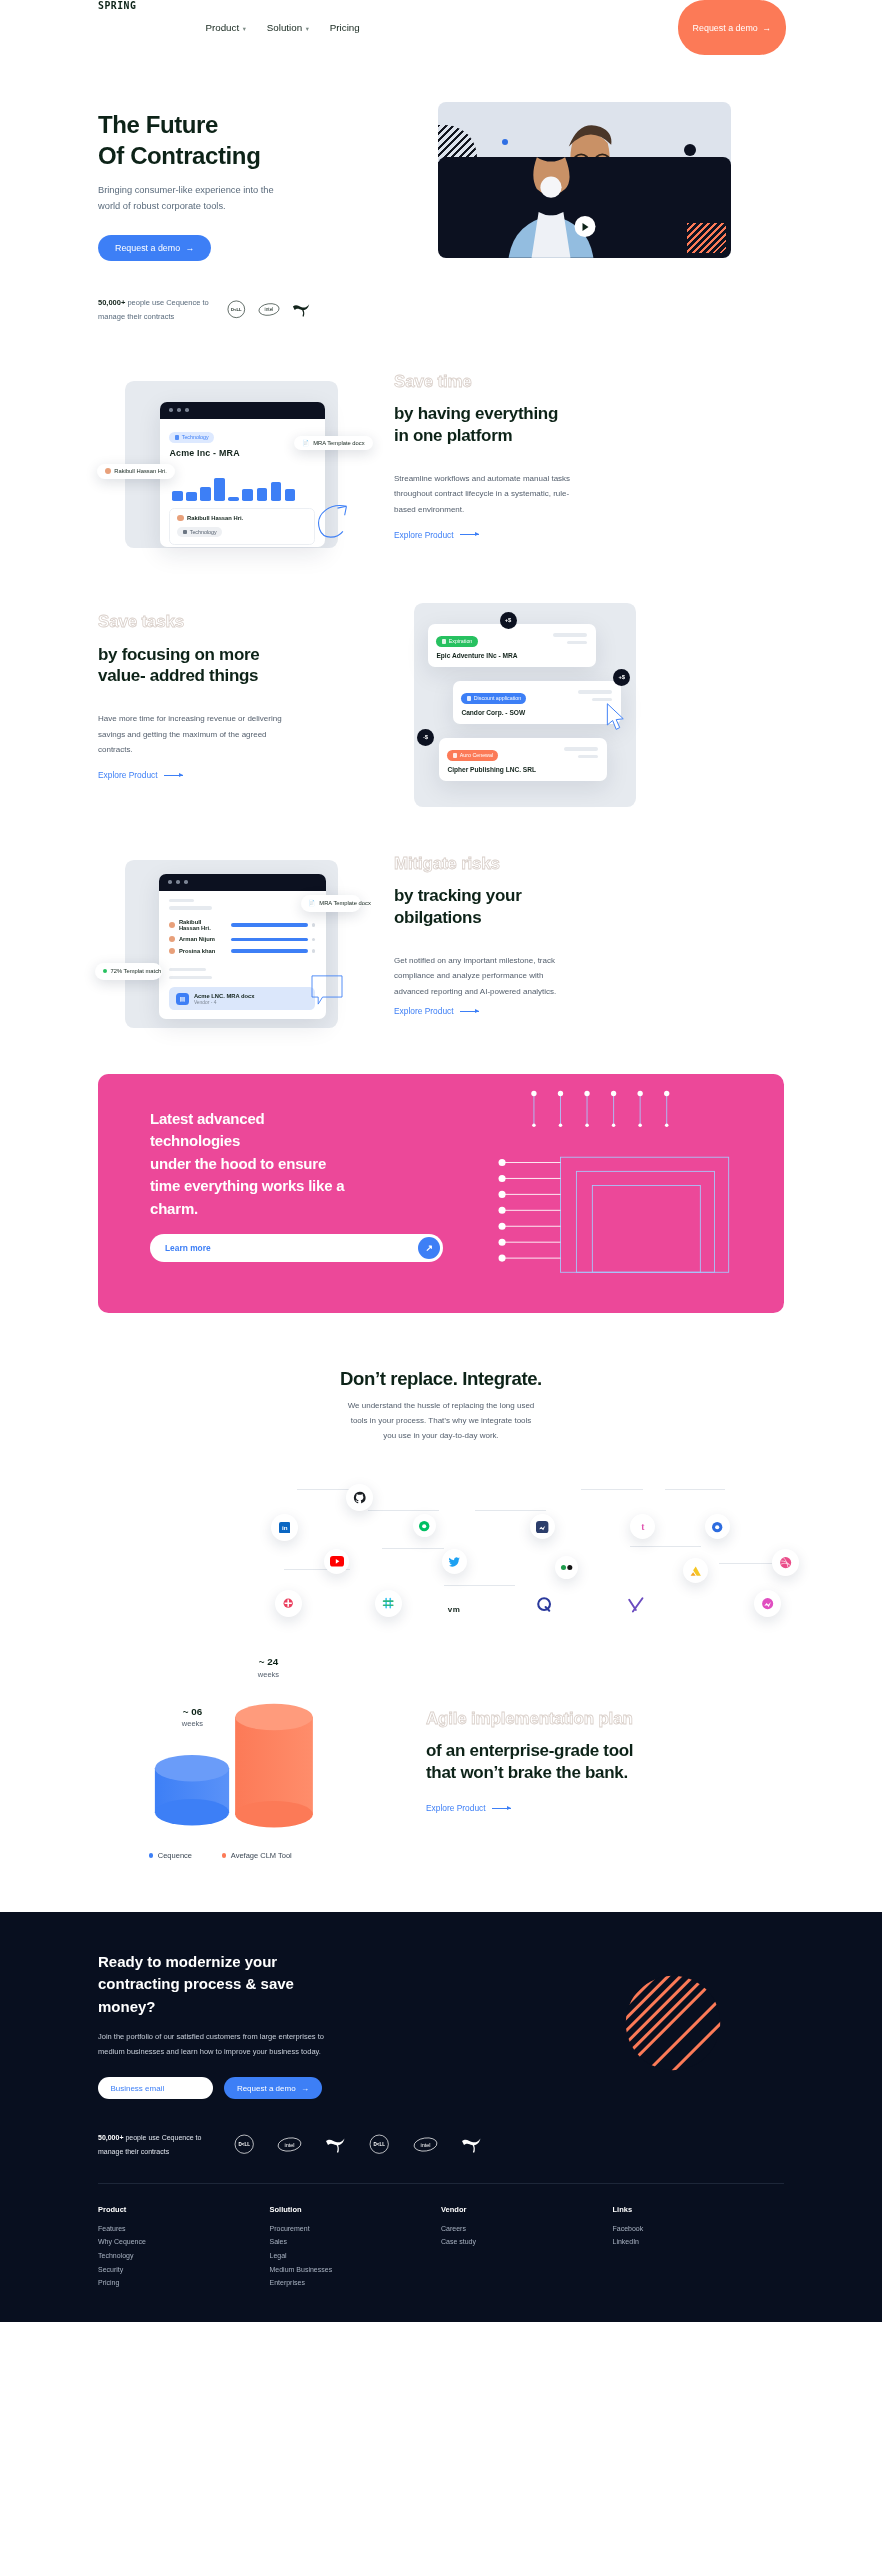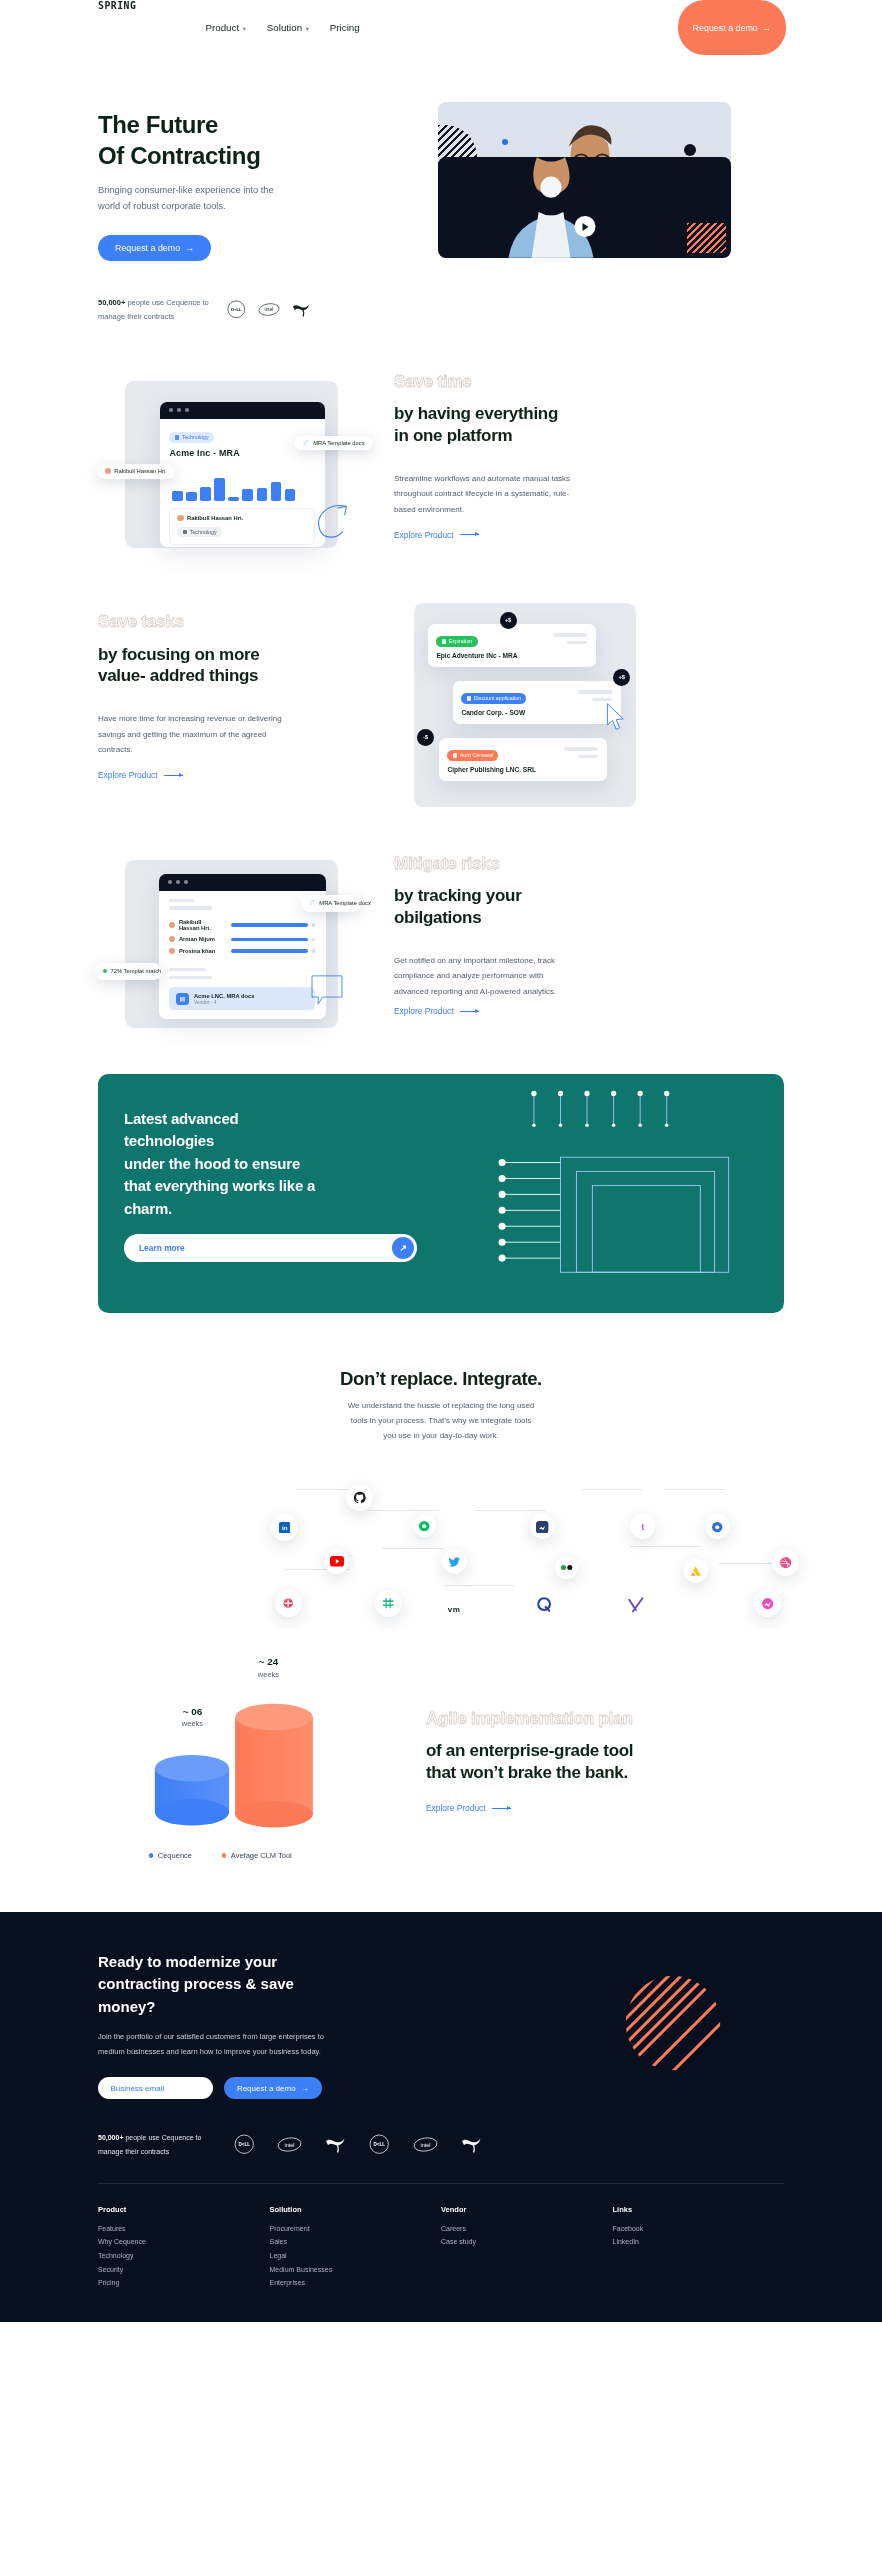--- a/index.html
+++ b/index.html
@@ -128,22 +128,22 @@
     font-size:5.8px; font-weight:500; color:#13241c; box-shadow:0 3.5px 12.4px rgba(18,32,60,.15);
     display:flex; align-items:center; gap:3.5px; white-space:nowrap;
   }
   .bars { display:flex; align-items:flex-end; gap:3.5px; height:35px; padding:0 12.4px; }
   .bars i { display:block; width:10.6px; background:#3d7ff6; border-radius:1.8px; }
   .avatar-sm{width:6.2px;height:6.2px;border-radius:50%;background:#e8a07a;display:inline-block;}
 
   
   .banner-wrap { padding: 0 98px; }
   .banner {
-    background:#0f766e; border-radius:10.6px; height:239px; position:relative;
-    overflow:hidden; padding: 34px 0 0 26px;
+    background:#ec4899; border-radius:10.6px; height:239px; position:relative;
+    overflow:hidden; padding: 34px 0 0 52px;
   }
   .banner h2 { color:#fff; font-size:15px; font-weight:800; line-height:1.5; max-width:306px; letter-spacing:-0.2px;}
   .learn {
     margin-top:14px; width:293px; height:27.5px; background:#fff; border-radius:19.5px;
     display:flex; align-items:center; justify-content:space-between; padding:0 2.7px 0 15px; cursor:pointer;
   }
   .learn span{font-size:8.4px;font-weight:700;color:#3d7ff6;}
   .learn .circ{width:22px;height:22px;border-radius:50%;background:#3d7ff6;color:#fff;display:flex;align-items:center;justify-content:center;font-size:8.9px;}
 
   
@@ -480,21 +480,21 @@
       </a>
     </div>
   </div>
 
   <div class="banner-wrap" style="margin-top:46px;">
     <div class="banner">
       <h2>
         <div>Latest advanced</div>
         <div>technologies</div>
         <div>under the hood to ensure</div>
-        <div>that everything works like a</div>
+        <div>time everything works like a</div>
         <div>charm.</div>
       </h2>
       <div class="learn">
         <span>Learn more</span>
         <span class="circ">↗</span>
       </div>
 
       <svg style="position:absolute;right:0;top:0;" width="293" height="239" viewBox="0 0 330 270">
         <g stroke="#a8c6fb" stroke-width="1" fill="none">
           <line x1="48" y1="22" x2="48" y2="58"></line>

